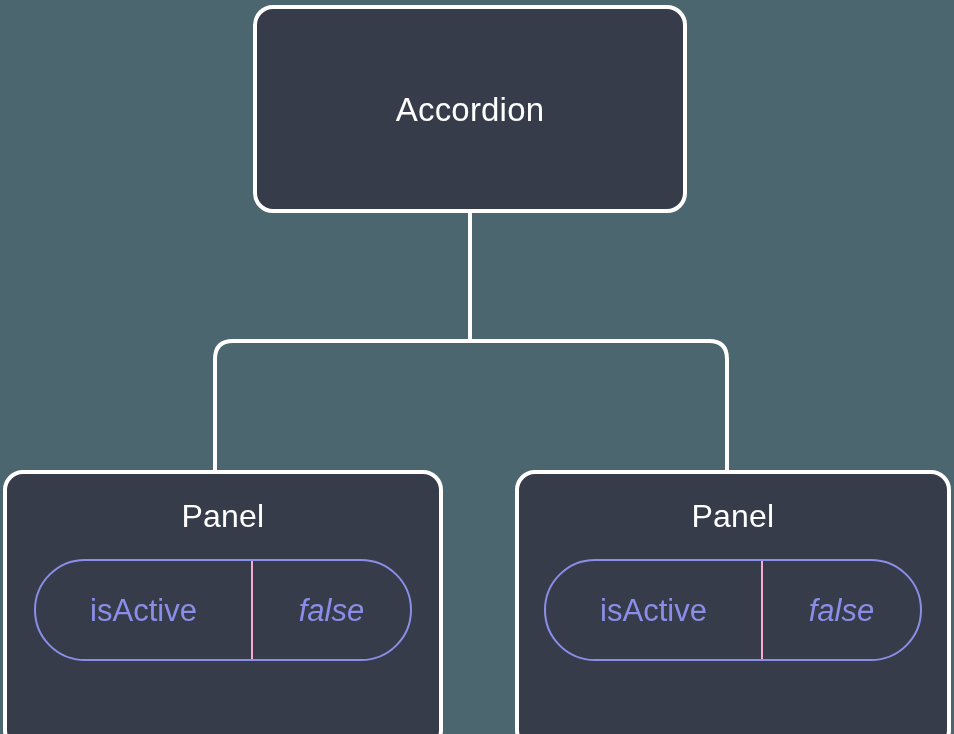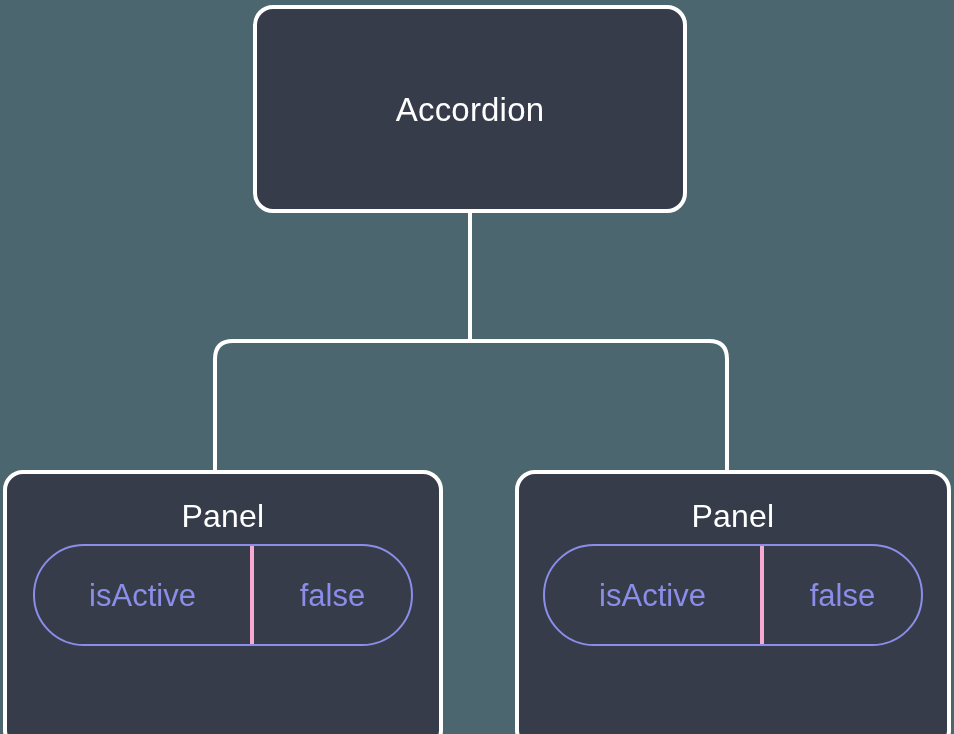--- a/index.html
+++ b/index.html
@@ -72,37 +72,38 @@
     white-space: nowrap;
   }
 
   .node-child .node-title {
     margin-top: 26px;
     font-size: 32px;
   }
 
   
   .prop-pill {
-    margin-top: 12px;
+    margin-top: 27px;
     display: flex;
     align-items: stretch;
     box-sizing: border-box;
     height: 102px;
     border: 2px solid #8b8ee8;
     border-radius: 51px;
     overflow: hidden;
   }
 
   .pill-left {
     width: 215px;
   }
 
   .pill-right {
     width: 157px;
-    border-left: 4px solid #f9a8d4;
+    border-left: 2px solid #f9a8d4;
+    font-style: italic;
   }
 
   .pill-cell {
     display: flex;
     align-items: center;
     justify-content: center;
     color: #8b8ee8;
     font-size: 31px;
     font-weight: 400;
     line-height: 1;

